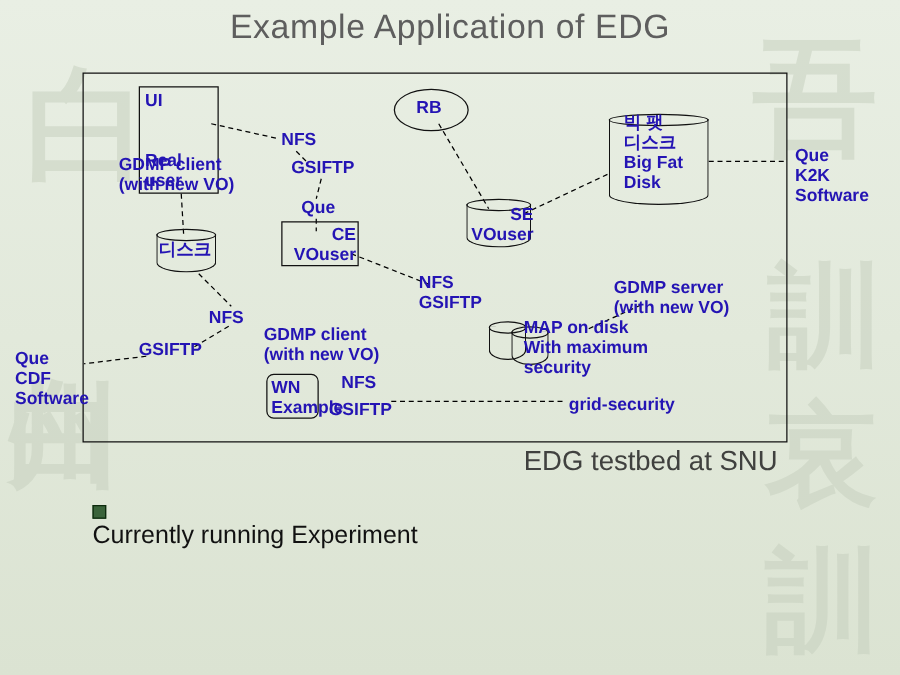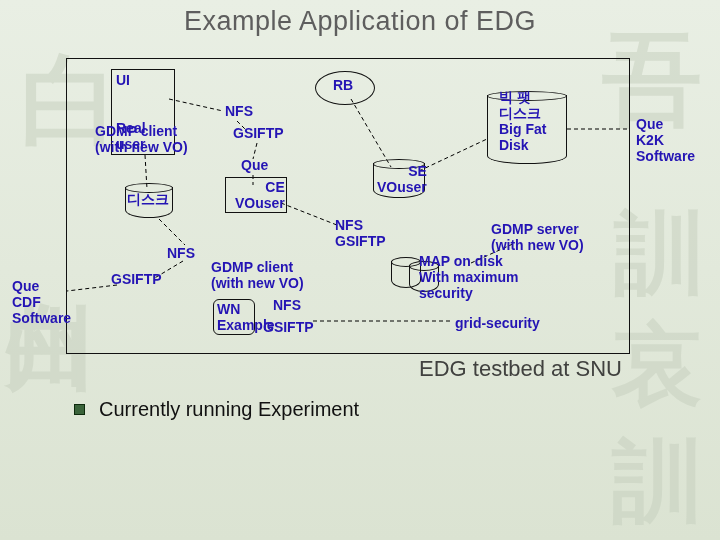--- a/index.html
+++ b/index.html
@@ -103,20 +103,21 @@
     top: 396px;
     right: 20px;
     font-size: 20px;
     color: #111;
     line-height: 1.3;
   }
   .brow {
     display: flex;
     align-items: flex-start;
     margin-bottom: 2px;
+    flex-direction: column;
   }
   .bmark {
     width: 9px;
     height: 9px;
     background: #3a633a;
     border: 1px solid #0d2a0d;
     margin-top: 8px;
     margin-right: 14px;
     flex: 0 0 auto;
   }

